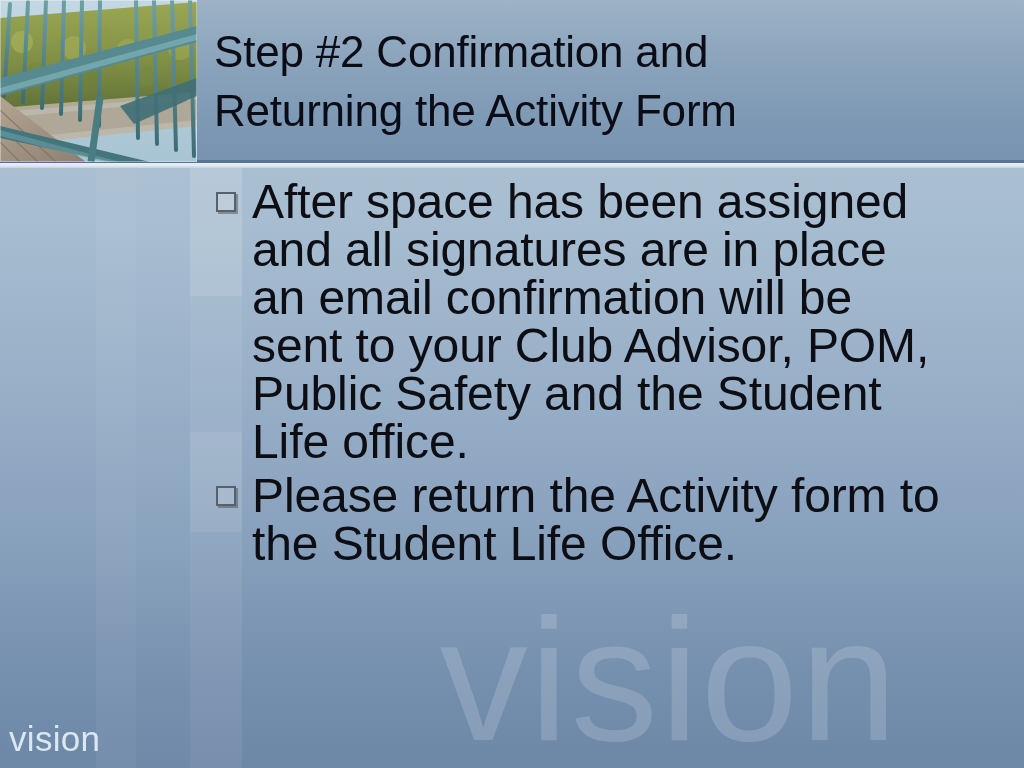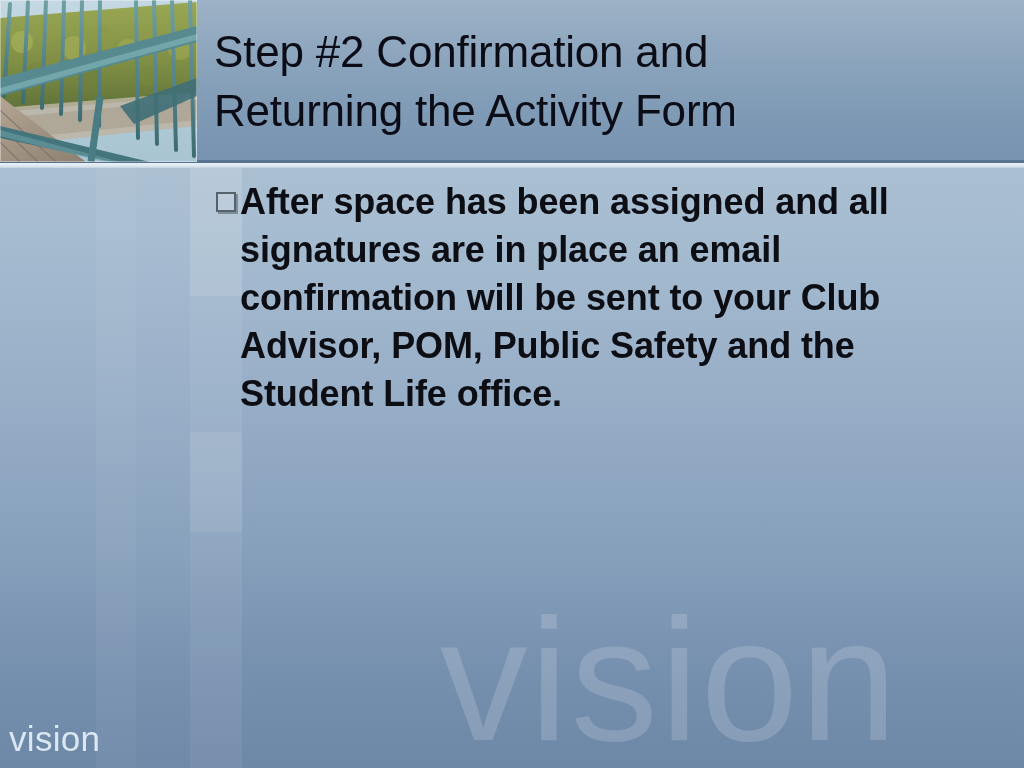--- a/index.html
+++ b/index.html
@@ -122,25 +122,25 @@
     margin-left: 216px;
     margin-top: 14px;
     box-sizing: border-box;
     border: 2px solid #57616b;
     background: rgba(255,255,255,0.10);
     box-shadow: 2px 2px 0 rgba(60,70,80,0.45);
   }
   .bullet-text {
     flex: 0 1 auto;
     width: 690px;
-    margin-left: 4px;
+    margin-left: 16px;
     color: #0d0d14;
-    font-size: 36px;
+    font-size: 48px;
     line-height: 48px;
-    font-weight: 700;
+    font-weight: 400;
     letter-spacing: -0.1px;
   }
 
   
   #watermark-large {
     position: absolute;
     left: 440px;
     top: 592px;
     width: 720px;
     color: rgba(255,255,255,0.17);
@@ -258,18 +258,22 @@
   <div id="title-text">Step #2 Confirmation and
 Returning the Activity Form</div>
 
   <div id="body">
 
     <div class="bullet-row">
       <span class="bullet-marker"></span>
       <span class="bullet-text">After space has been assigned and all signatures are in place an email confirmation will be sent to your Club Advisor, POM, Public Safety and the Student Life office.</span>
     </div>
 
+    <div class="bullet-row">
+      <span class="bullet-marker"></span>
+      <span class="bullet-text">Please return the Activity form to the Student Life Office.</span>
+    </div>
 
   </div>
 
   <div id="watermark-small">vision</div>
 
 </div>
 
 </body></html>

